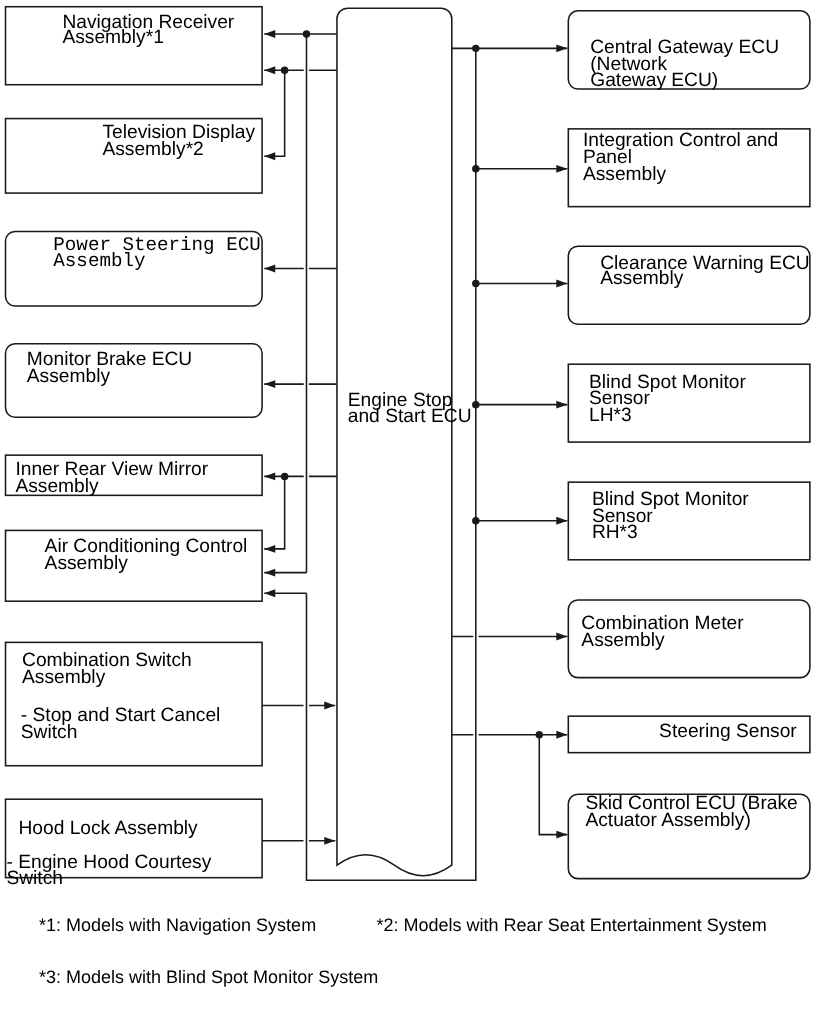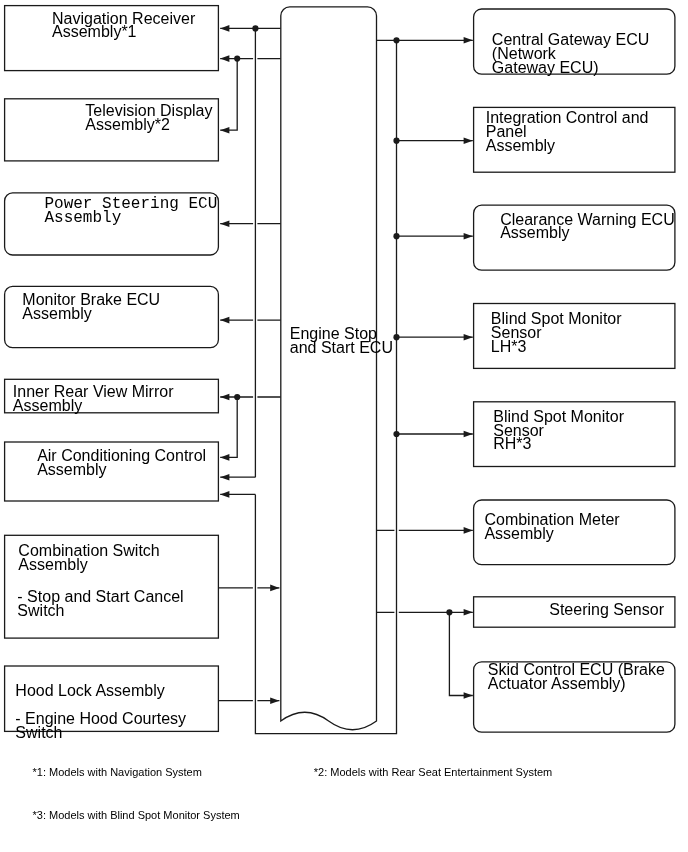--- a/index.html
+++ b/index.html
@@ -5,21 +5,21 @@
   html,body{margin:0;padding:0;background:#ffffff;}
   body{width:688px;height:852px;position:relative;overflow:hidden;
        font-family:"Liberation Sans",sans-serif;color:#000000;
        -webkit-font-smoothing:antialiased;}
   .stage{position:absolute;left:0;top:0;width:688px;height:852px;}
   svg.wires{position:absolute;left:0;top:0;width:688px;height:852px;}
   .box{position:absolute;box-sizing:border-box;background:transparent;}
   .box.round{}
   .txt{position:absolute;left:0;right:0;font-size:16px;line-height:13.8px;
        color:#000;white-space:pre-line;}
-  .note{position:absolute;font-size:11px;line-height:12px;color:#000;white-space:nowrap;}
+  .note{position:absolute;font-size:15px;line-height:12px;color:#000;white-space:nowrap;}
 </style>
 </head>
 <body>
 
 <div class="stage">
 
   <svg class="wires" viewBox="0 0 688 852" xmlns="http://www.w3.org/2000/svg">
     <defs>
       <marker id="arrHead" viewBox="0 0 10 8" markerWidth="10" markerHeight="8" refX="9.7" refY="4" orient="auto" markerUnits="userSpaceOnUse">
         <path d="M9.7,4 L0.5,0.7 L0.5,7.3 Z" fill="#1a1a1a" stroke="none"></path>
@@ -115,21 +115,21 @@
 Assembly</div>
   </div>
 
   <div class="box" style="left:5.35px;top:536.35px;width:215px;height:103px;">
     <div class="txt" style="top:8px;padding-left:13px;">Combination Switch Assembly</div>
     <div class="txt" style="top:54px;padding-left:12px;">- Stop and Start Cancel Switch</div>
   </div>
 
   <div class="box" style="left:5.35px;top:666.35px;width:215px;height:66px;margin-top:13px;">
     <div class="txt" style="top:5px;padding-left:10px;">Hood Lock Assembly</div>
-    <div class="txt" style="top:33px;padding-left:10px;">- Engine Hood Courtesy Switch</div>
+    <div class="txt" style="top:33px;">- Engine Hood Courtesy Switch</div>
   </div>
 
   <div style="position:absolute;left:280.8px;top:327px;width:120px;">
     <div class="txt" style="position:static;padding-left:9px;line-height:13.8px;">Engine Stop
 and Start ECU</div>
   </div>
 
   <div class="box round" style="left:474.85px;top:10.35px;width:201.5px;height:65.2px;">
     <div class="txt" style="top:23px;padding-left:17px;">Central Gateway ECU (Network
 Gateway ECU)</div>

